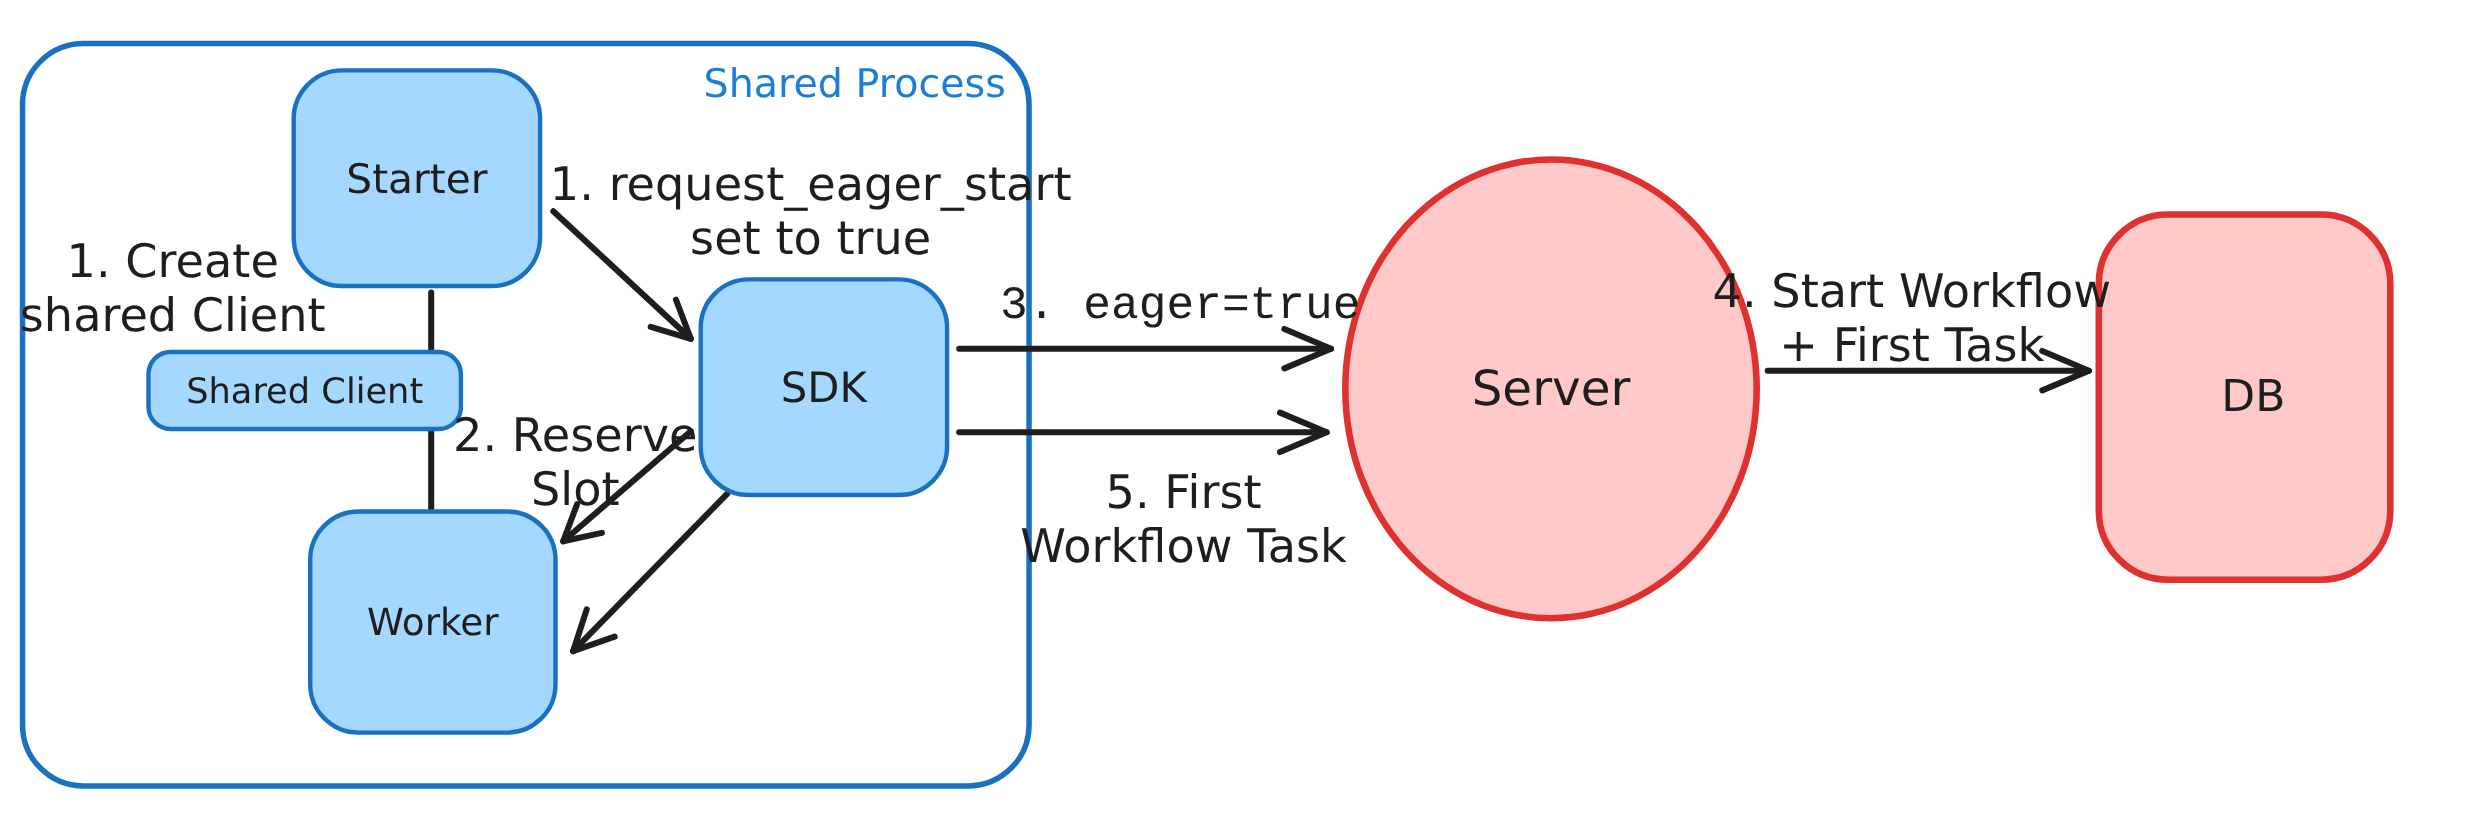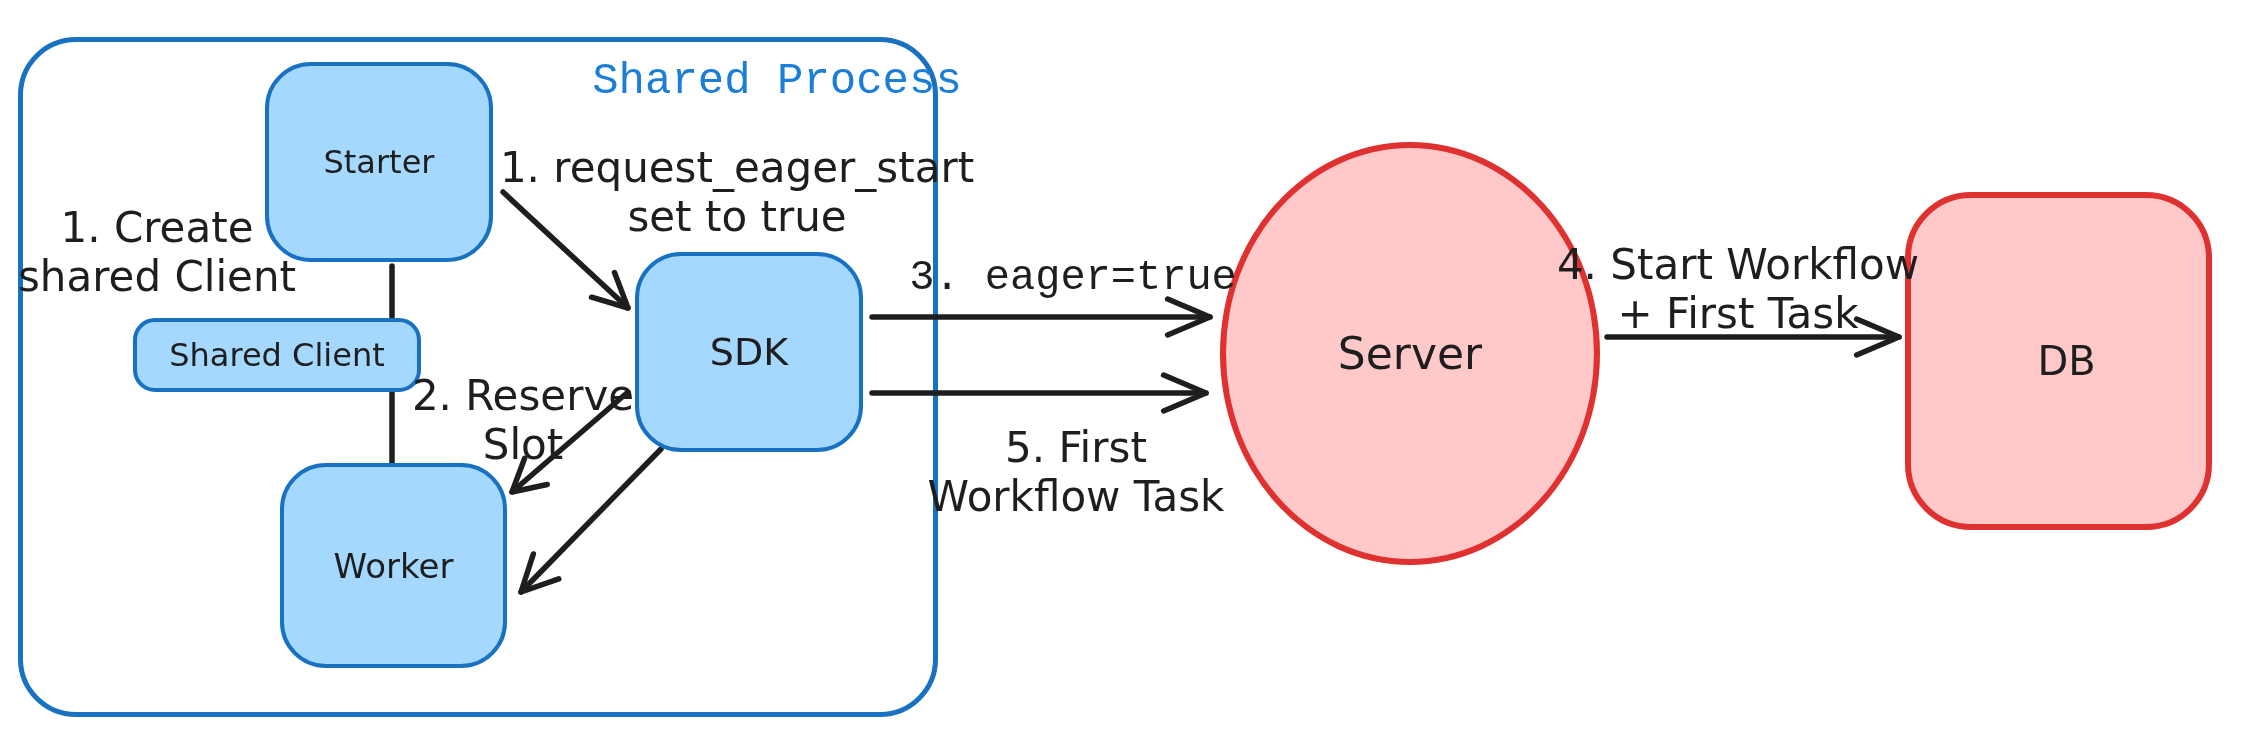--- a/index.html
+++ b/index.html
@@ -14,53 +14,53 @@
     stroke-linecap:round; stroke-linejoin:round;
   }
   
   .process-box {
     position:absolute; left:18px; top:37px; width:920px; height:680px;
     border:5px solid var(--blue-stroke,#1971c2); border-radius:58px;
     background:transparent; box-sizing:border-box;
   }
   .process-label {
     position:absolute; left:777px; top:56px; transform:translateX(-50%);
-    font-size:44px; color:var(--blue-label,#1c7ed6); white-space:nowrap;font-family:Liberation Mono, monospace;
+    font-size:36px; color:var(--blue-label,#1c7ed6); white-space:nowrap;
   }
   
   .node {
     position:absolute; box-sizing:border-box;
     display:flex; align-items:center; justify-content:center;
     background:var(--blue-fill,#a5d8ff); border:4.5px solid var(--blue-stroke,#1971c2);
-    font-size:32px; text-align:center;
+    font-size:37px; text-align:center;
   }
   .node-starter { left:265px; top:62px;  width:228px; height:200px; border-radius:46px; }
   .node-shared-client { left:133px; top:318px; width:288px; height:74px; border-radius:22px; font-size:32px; }
   .node-worker  { left:280px; top:463px; width:227px; height:205px; border-radius:46px; font-size:34px; }
   .node-sdk     { left:635px; top:252px; width:228px; height:200px; border-radius:46px; font-size:38px; }
   
   .node-server {
     position:absolute; left:1220px; top:142px; width:380px; height:423px;
     border-radius:50%; background:var(--red-fill,#ffc9c9);
     border:6px solid var(--red-stroke,#e03131); box-sizing:border-box;
     display:flex; align-items:center; justify-content:center; font-size:44px;
   }
   .node-db {
-    position:absolute; left:1905px; top:192px; width:307px; height:338px;
+    position:absolute; left:1905px; top:192px; width:271px; height:338px;
     border-radius:66px; background:var(--red-fill,#ffc9c9);
     border:6px solid var(--red-stroke,#e03131); box-sizing:border-box;
     display:flex; align-items:center; justify-content:center; font-size:40px;padding-left:16px;
   }
   
   .note {
     position:absolute; transform:translateX(-50%);
     font-size:42px; line-height:1.16; text-align:center;
     white-space:pre-line;
   }
-  .note-create-client   { left:157px;  top:204px; }
+  .note-create-client   { left:157px;  top:214px; }
   .note-request-eager   { left:737px;  top:144px; }
   .note-reserve-slot    { left:523px;  top:372px; }
   .note-dispatch-task   { left:763px;  top:539px; white-space:nowrap; }
   .note-eager-true      { left:1073px; top:254px; white-space:nowrap;font-family:Liberation Mono, monospace; }
   .note-first-wft       { left:1076px; top:424px; }
   .note-start-workflow  { left:1738px; top:241px; }
 </style>
 </head>
 <body>
 

